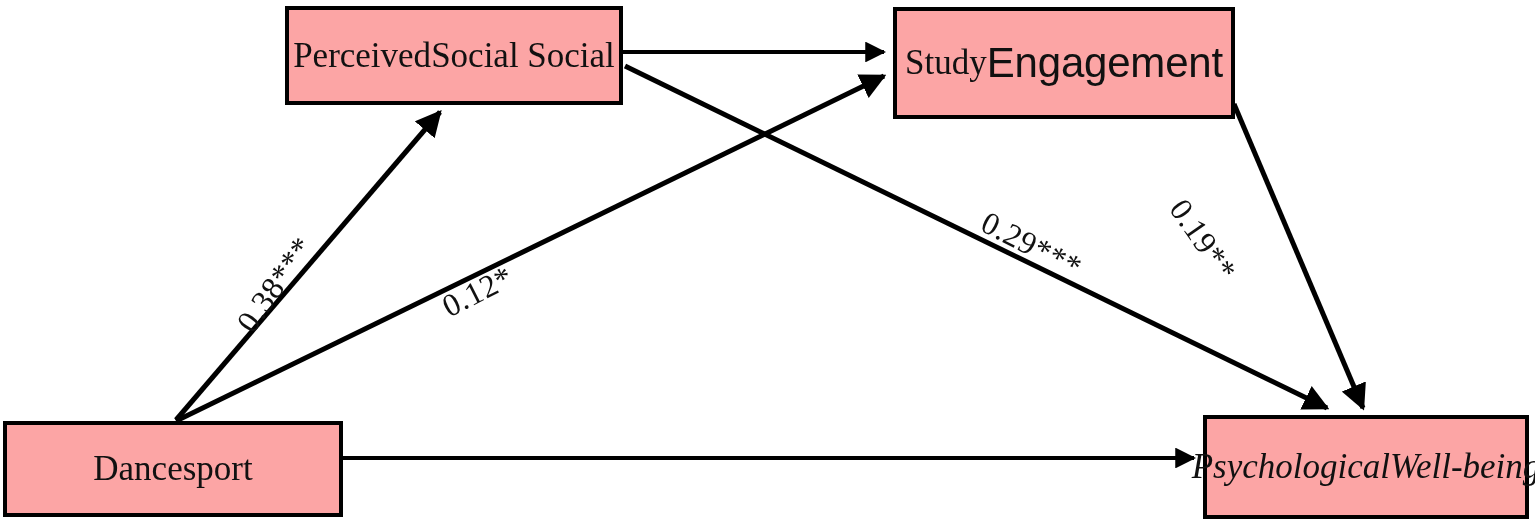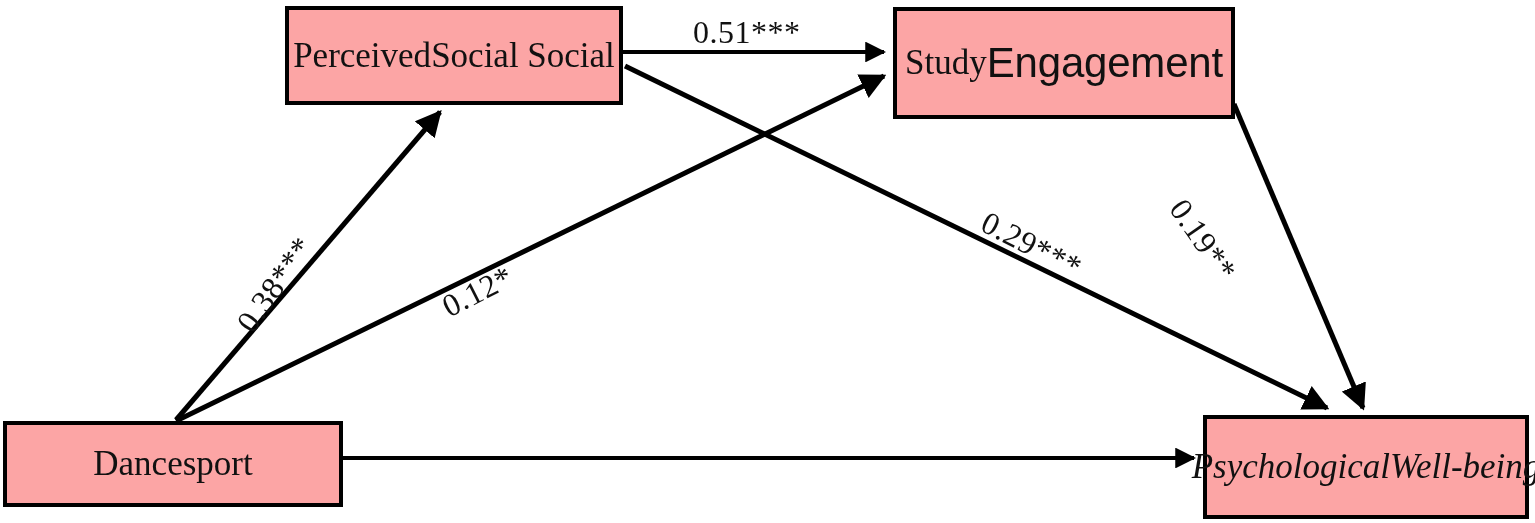--- a/index.html
+++ b/index.html
@@ -82,30 +82,29 @@
   <div class="node-box" style="left:285px; top:6px; width:338px; height:99px;">
     <span class="node-line">Perceived</span>
     <span class="node-line">Social Social</span>
   </div>
 
   <div class="node-box" style="left:893px; top:7px; width:342px; height:112px;align-items:center;">
     <span class="node-line">Study</span>
     <span class="node-line sans">Engagement</span>
   </div>
 
-  <div class="node-box" style="left:3px; top:421px; width:340px; height:86px;">
+  <div class="node-box" style="left:3px; top:421px; width:340px; height:96px;">
     <span class="node-line">Dancesport</span>
   </div>
 
   <div class="node-box" style="left:1203px; top:415px; width:326px; height:104px;font-style:italic;">
     <span class="node-line">Psychological</span>
     <span class="node-line">Well-being</span>
   </div>
 
-  <div class="edge-label" style="left:693px; top:14px; transform: rotate(0deg);">0.51***</div>
 
   <div class="edge-label" style="left:229px; top:318px; transform: rotate(-55deg);">0.38***</div>
 
   <div class="edge-label" style="left:436px; top:292px; transform: rotate(-27deg);">0.12*</div>
 
   <div class="edge-label" style="left:992px; top:204px; transform: rotate(27deg);">0.29***</div>
 
   <div class="edge-label" style="left:1192px; top:192px; transform: rotate(55deg);">0.19**</div>
 
 

